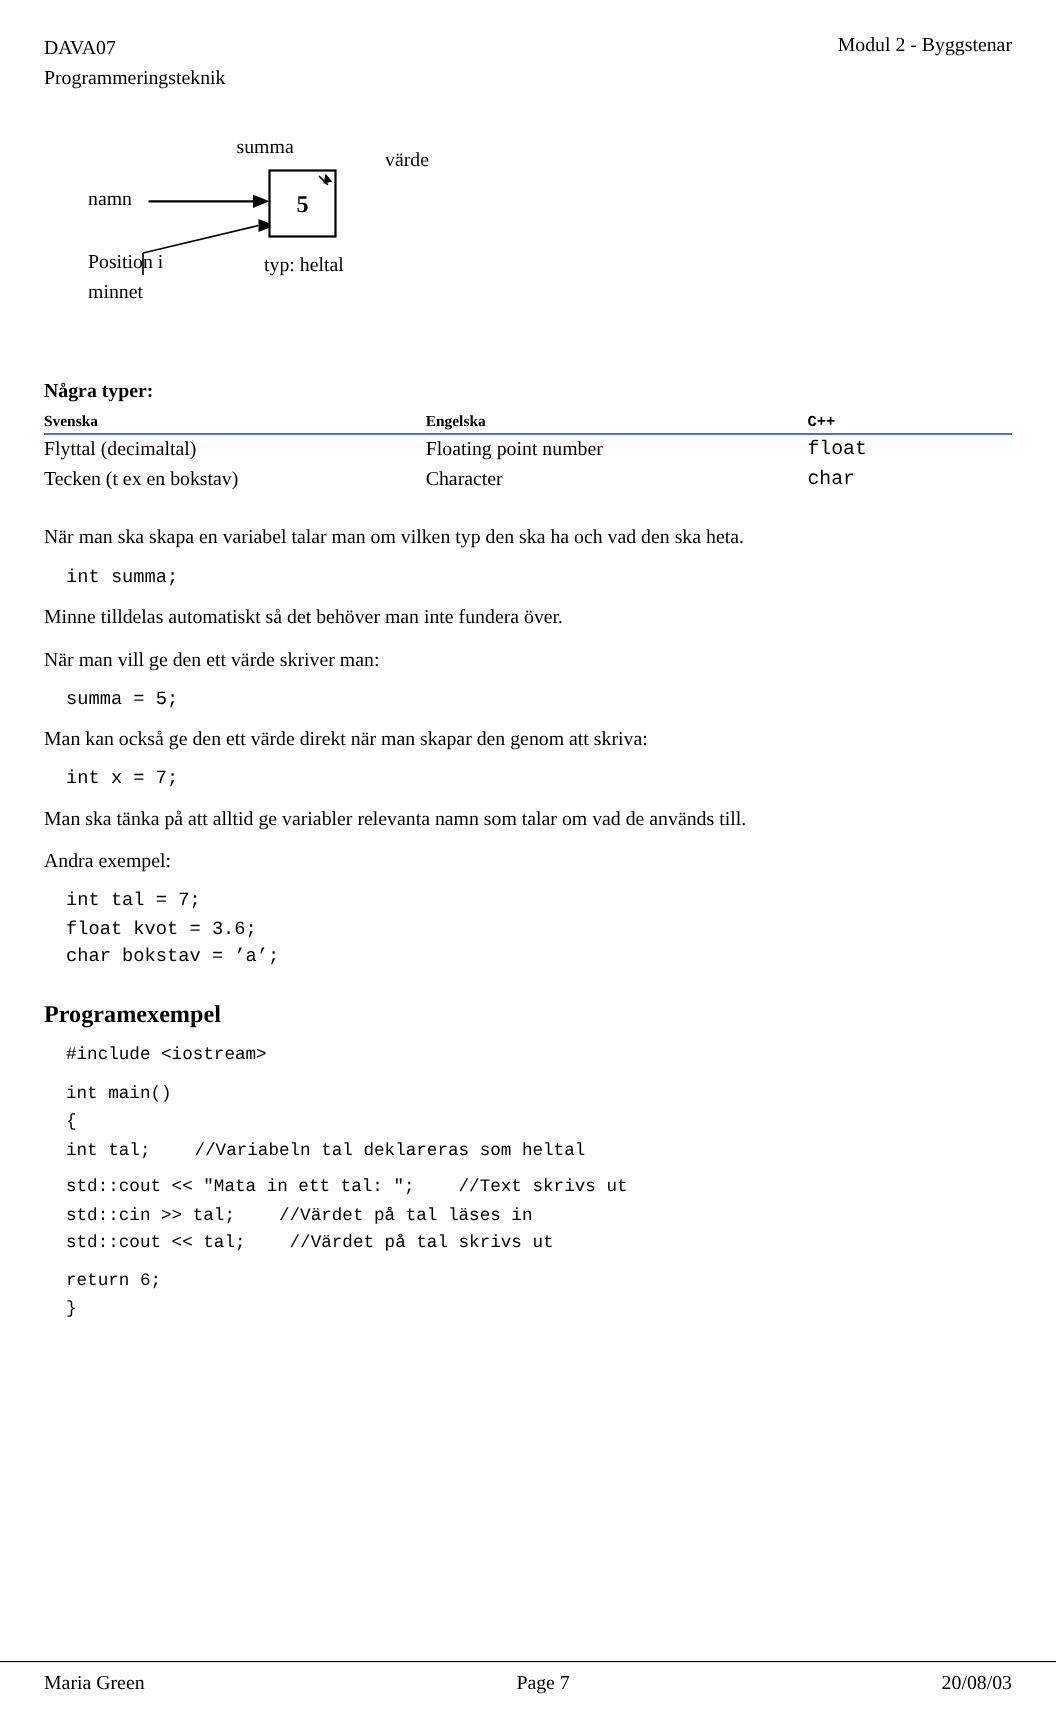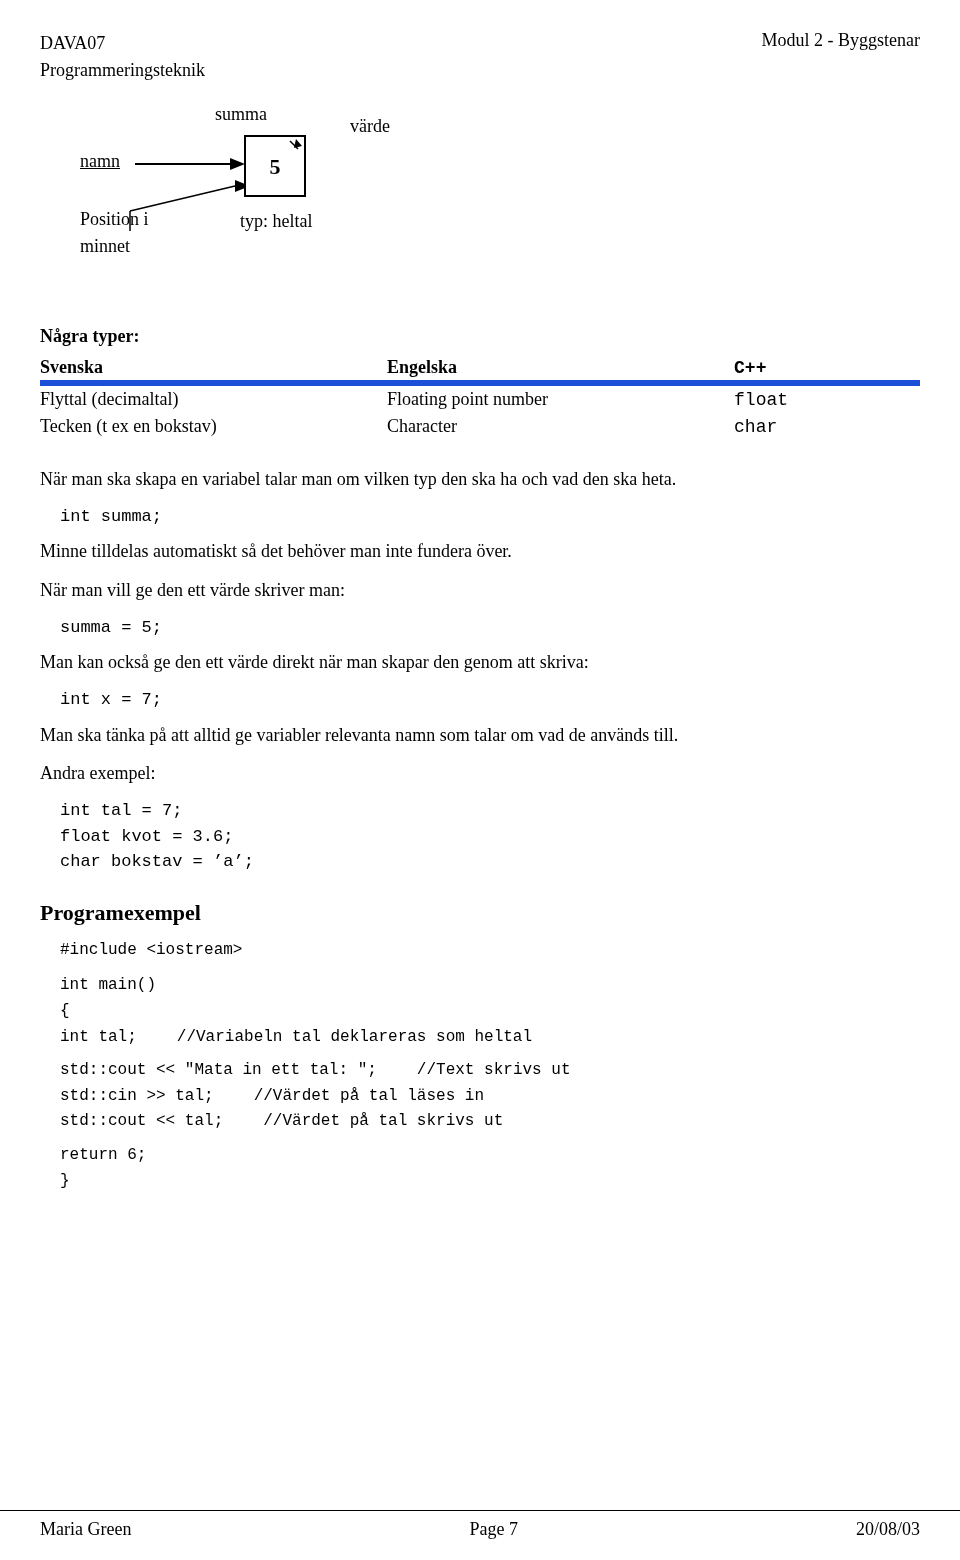--- a/index.html
+++ b/index.html
@@ -16,21 +16,21 @@
     .page {
       width: 960px;
       min-height: 1560px;
       padding: 30px 40px 60px 40px;
       position: relative;
     }
 
     .header {
       display: flex;
       justify-content: space-between;
-      margin-bottom: 12px;
+      margin-bottom: 31px;
     }
 
     .header-left {
       font-size: 18px;
       line-height: 1.5;
     }
 
     .header-right {
       font-size: 18px;
       text-align: right;
@@ -47,21 +47,20 @@
       position: relative;
       width: 100%;
       height: 200px;
     }
 
     .label-namn {
       position: absolute;
       left: 40px;
       top: 55px;
       font-size: 18px;
-      text-decoration: underline;
     }
 
     .label-summa {
       position: absolute;
       left: 175px;
       top: 8px;
       font-size: 18px;
     }
 
     .label-varde {
@@ -97,24 +96,24 @@
       margin-bottom: 8px;
     }
 
     .types-table {
       width: 100%;
       border-collapse: collapse;
     }
 
     .types-table th {
       text-align: left;
-      font-size: 18px;
+      font-size: 14px;
       font-weight: bold;
       padding: 2px 10px 2px 0;
-      border-bottom: 6px solid #1d4ed8;
+      border-bottom: 1px solid #1d4ed8;
     }
 
     .types-table td {
       text-align: left;
       font-size: 18px;
       padding: 3px 10px 3px 0;
     }
 
     .types-table th:first-child,
     .types-table td:first-child {

